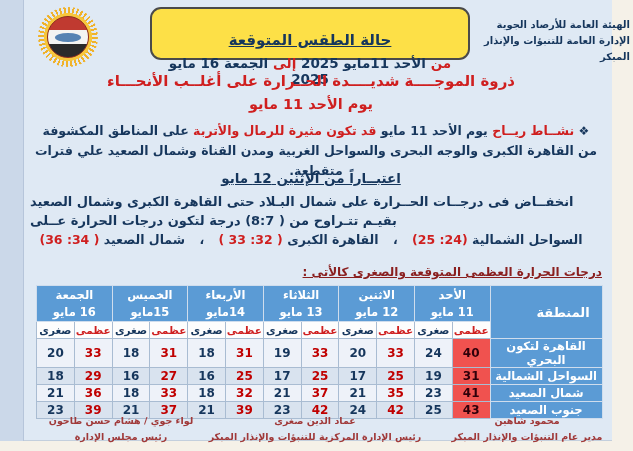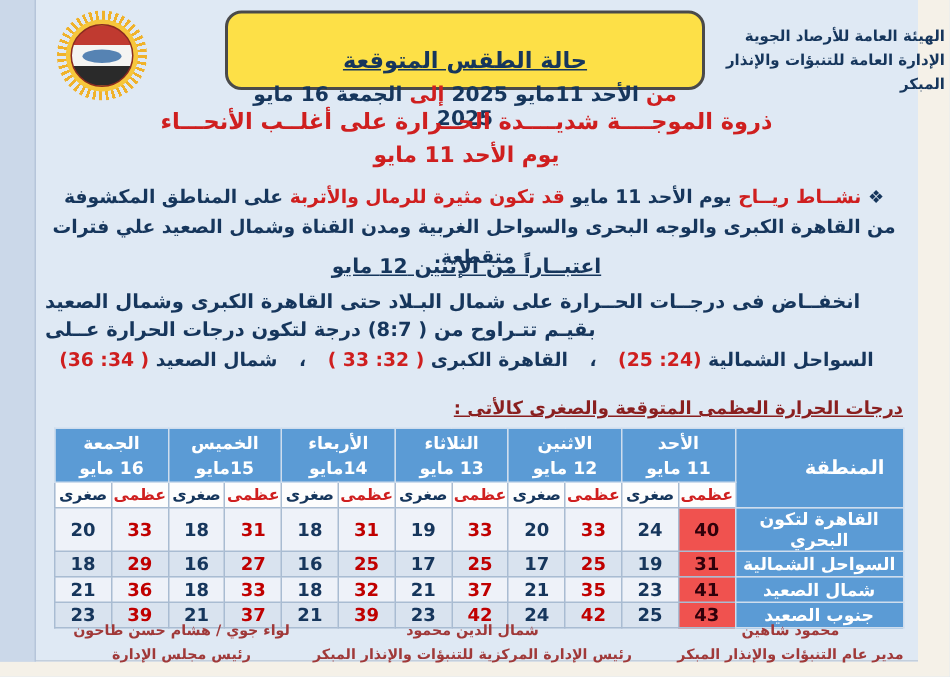--- a/index.html
+++ b/index.html
@@ -250,20 +250,20 @@
           <td class="cell mn">23</td>
         </tr>
       </tbody>
   </table>
 
   <div class="sig sig-right">
     <div>محمود شاهين</div>
     <div>مدير عام التنبؤات والإنذار المبكر</div>
   </div>
   <div class="sig sig-center">
-    <div>شمال الدين محمود</div>
+    <div>عماد الدين صغرى</div>
     <div>رئيس الإدارة المركزية للتنبؤات والإنذار المبكر</div>
   </div>
   <div class="sig sig-left">
     <div>لواء جوي / هشام حسن طاحون</div>
     <div>رئيس مجلس الإدارة</div>
   </div>
 </div>
 
 </body></html>

